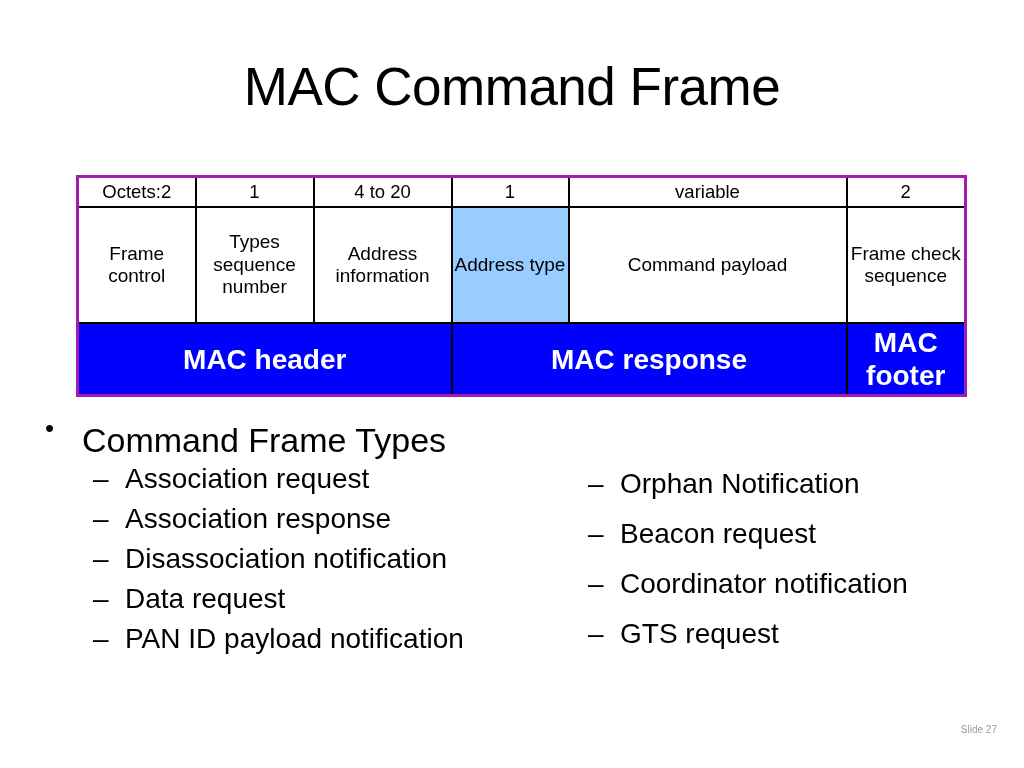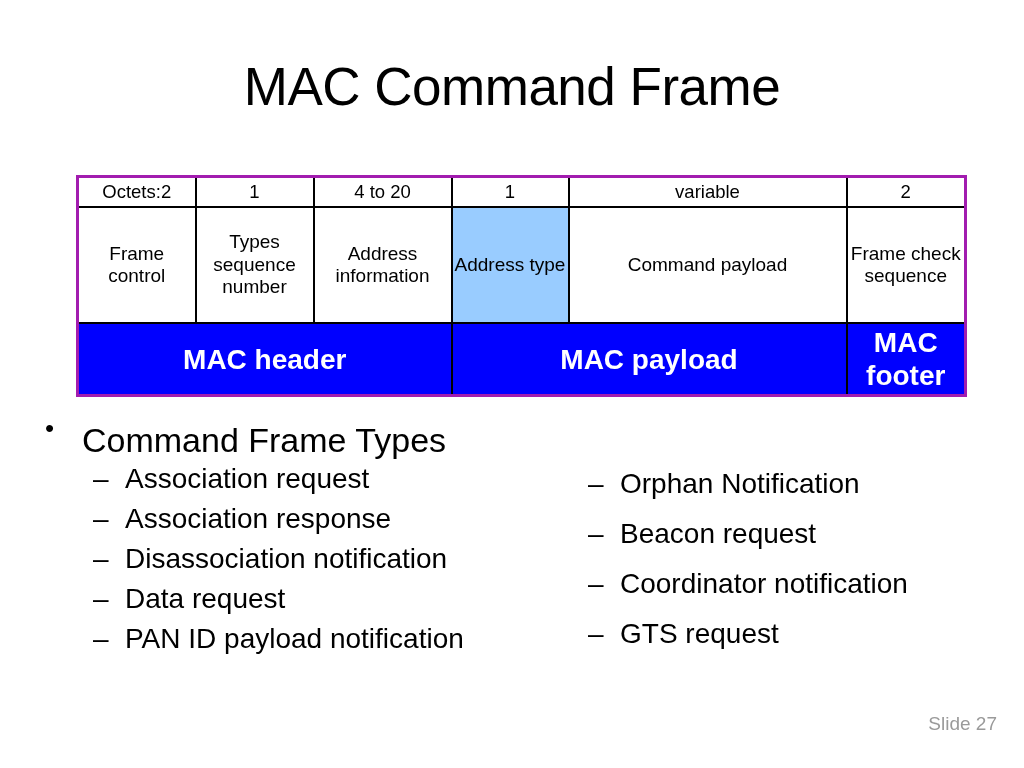--- a/index.html
+++ b/index.html
@@ -131,21 +131,21 @@
   #right-sub-list li {
     line-height: 50px;
     height: 50px;
   }
 
   
   #slide-number {
     position: absolute;
     right: 27px;
     bottom: 33px;
-    font-size: 19px;
+    font-size: 10px;
     color: #9a9a9a;
     font-family: "Liberation Sans", sans-serif;
   }
 </style>
 </head>
 <body>
 
 <div id="slide-title">MAC Command Frame</div>
 
 <table id="frame-table">
@@ -169,21 +169,21 @@
     <tr class="field-row">
       <td>Frame control</td>
       <td>Types sequence number</td>
       <td>Address information</td>
       <td class="highlight-cell">Address type</td>
       <td>Command payload</td>
       <td>Frame check sequence</td>
     </tr>
     <tr class="section-row">
       <td colspan="3">MAC header</td>
-      <td colspan="2">MAC payload</td>
+      <td colspan="2">MAC response</td>
       <td>MAC footer</td>
     </tr>
   </tbody>
 </table>
 
 <div class="bullet-l1" style="left:45px; top:414px;">
   <span class="dot">•</span>
   <span class="txt">Command Frame Types</span>
 </div>
 

